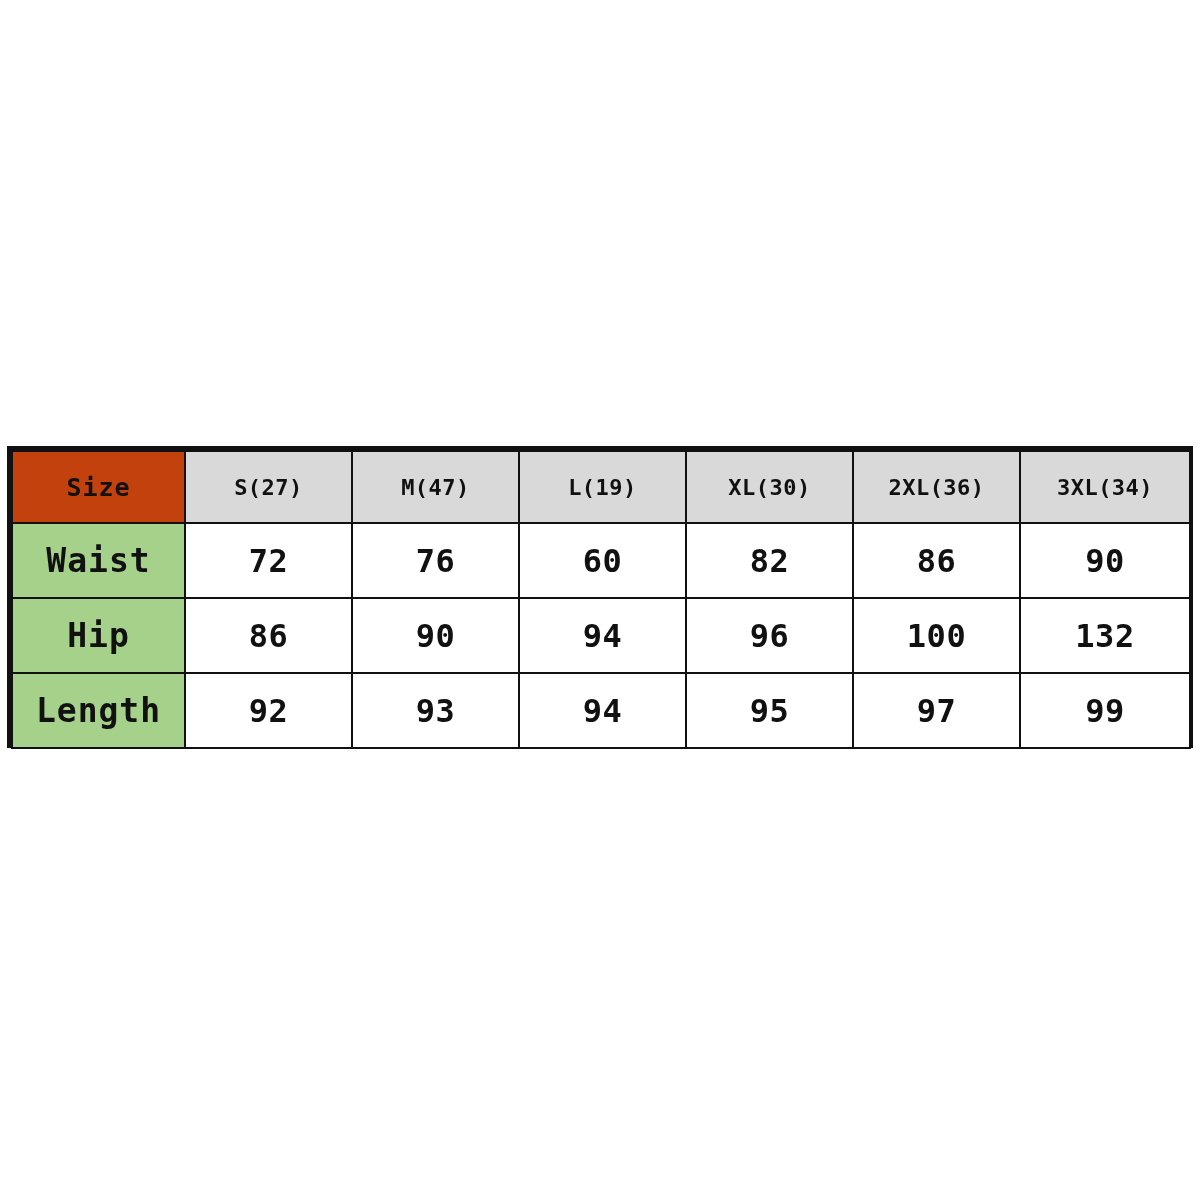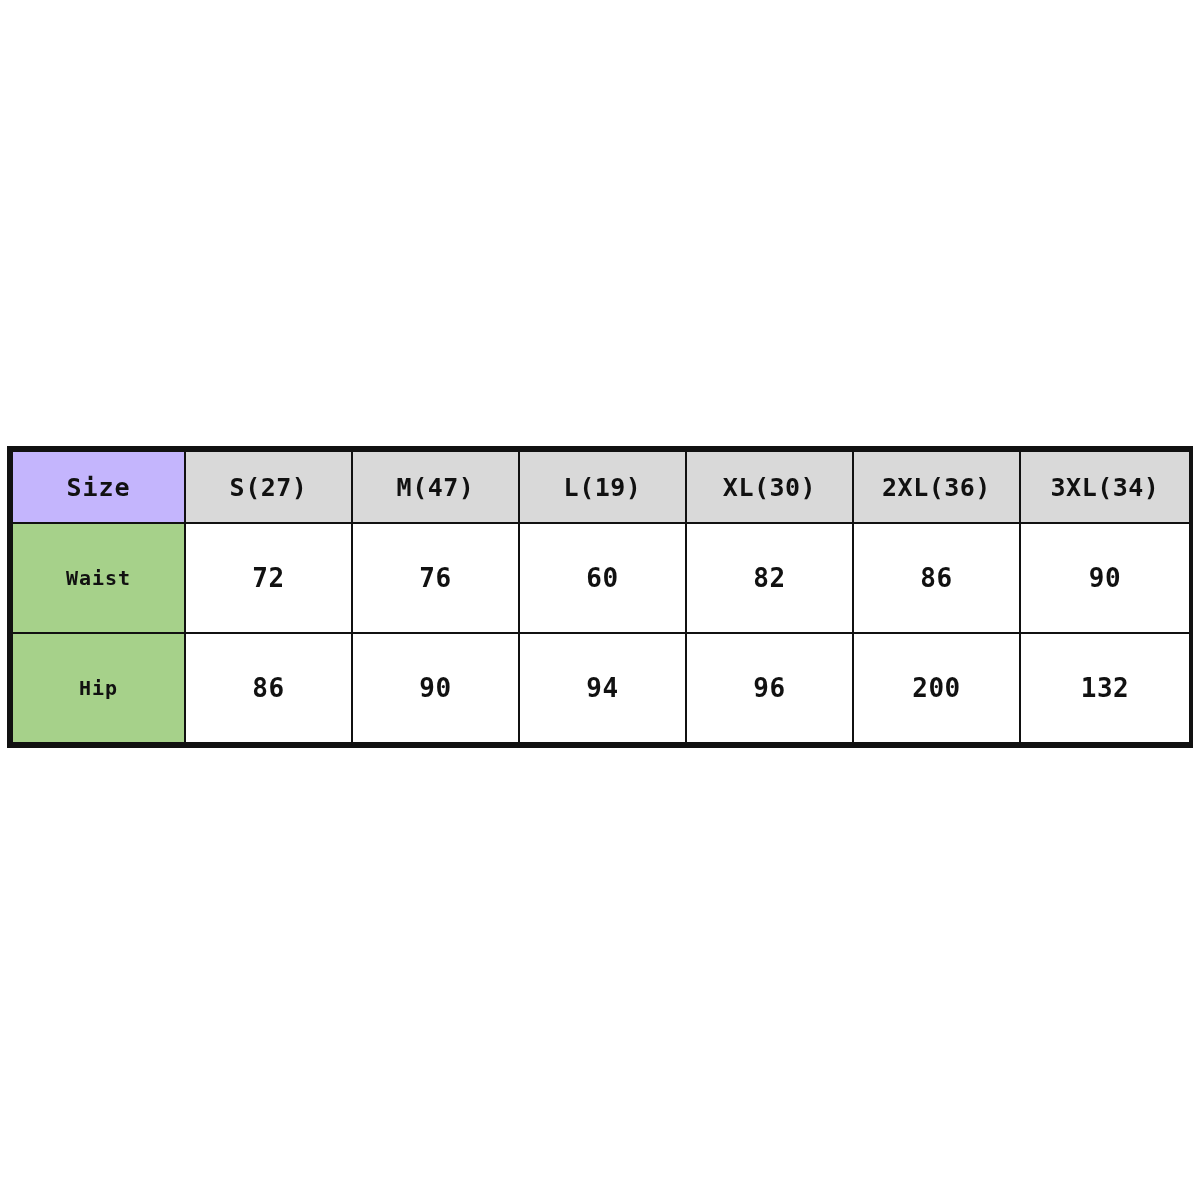--- a/index.html
+++ b/index.html
@@ -55,37 +55,37 @@
   
   col.col-label { width: 173px; }
   col.col-data  { width: 167px; }
   col.col-data-last { width: 170px; }
 
   
   tr.header-row { height: 72px; }
   tr.body-row   { height: 75px; }
 
   th.label-head {
-    background: #c4b5fd;
+    background: #c2410c;
     font-size: 25px;
     letter-spacing: 1px;
   }
   th.size-head {
     background: #d9d9d9;
-    font-size: 25px;
+    font-size: 22px;
     letter-spacing: 0.5px;
   }
   td.row-label {
     background: #a6d18a;
-    font-size: 20px;
+    font-size: 33px;
     letter-spacing: 1px;
   }
   td.data-cell {
     background: #ffffff;
-    font-size: 26px;
+    font-size: 32px;
     letter-spacing: 0.5px;
   }
 </style>
 </head>
 <body>
 
 <div id="canvas">
 
   <div id="size-chart-wrap">
     <table class="size-chart">
@@ -121,21 +121,30 @@
           <td class="data-cell">86</td>
           <td class="data-cell">90</td>
         </tr>
 
         <tr class="body-row">
           <td class="row-label">Hip</td>
           <td class="data-cell">86</td>
           <td class="data-cell">90</td>
           <td class="data-cell">94</td>
           <td class="data-cell">96</td>
-          <td class="data-cell">200</td>
+          <td class="data-cell">100</td>
           <td class="data-cell">132</td>
         </tr>
 
+        <tr class="body-row">
+          <td class="row-label">Length</td>
+          <td class="data-cell">92</td>
+          <td class="data-cell">93</td>
+          <td class="data-cell">94</td>
+          <td class="data-cell">95</td>
+          <td class="data-cell">97</td>
+          <td class="data-cell">99</td>
+        </tr>
       </tbody>
     </table>
   </div>
 
 </div>
 
 </body></html>

